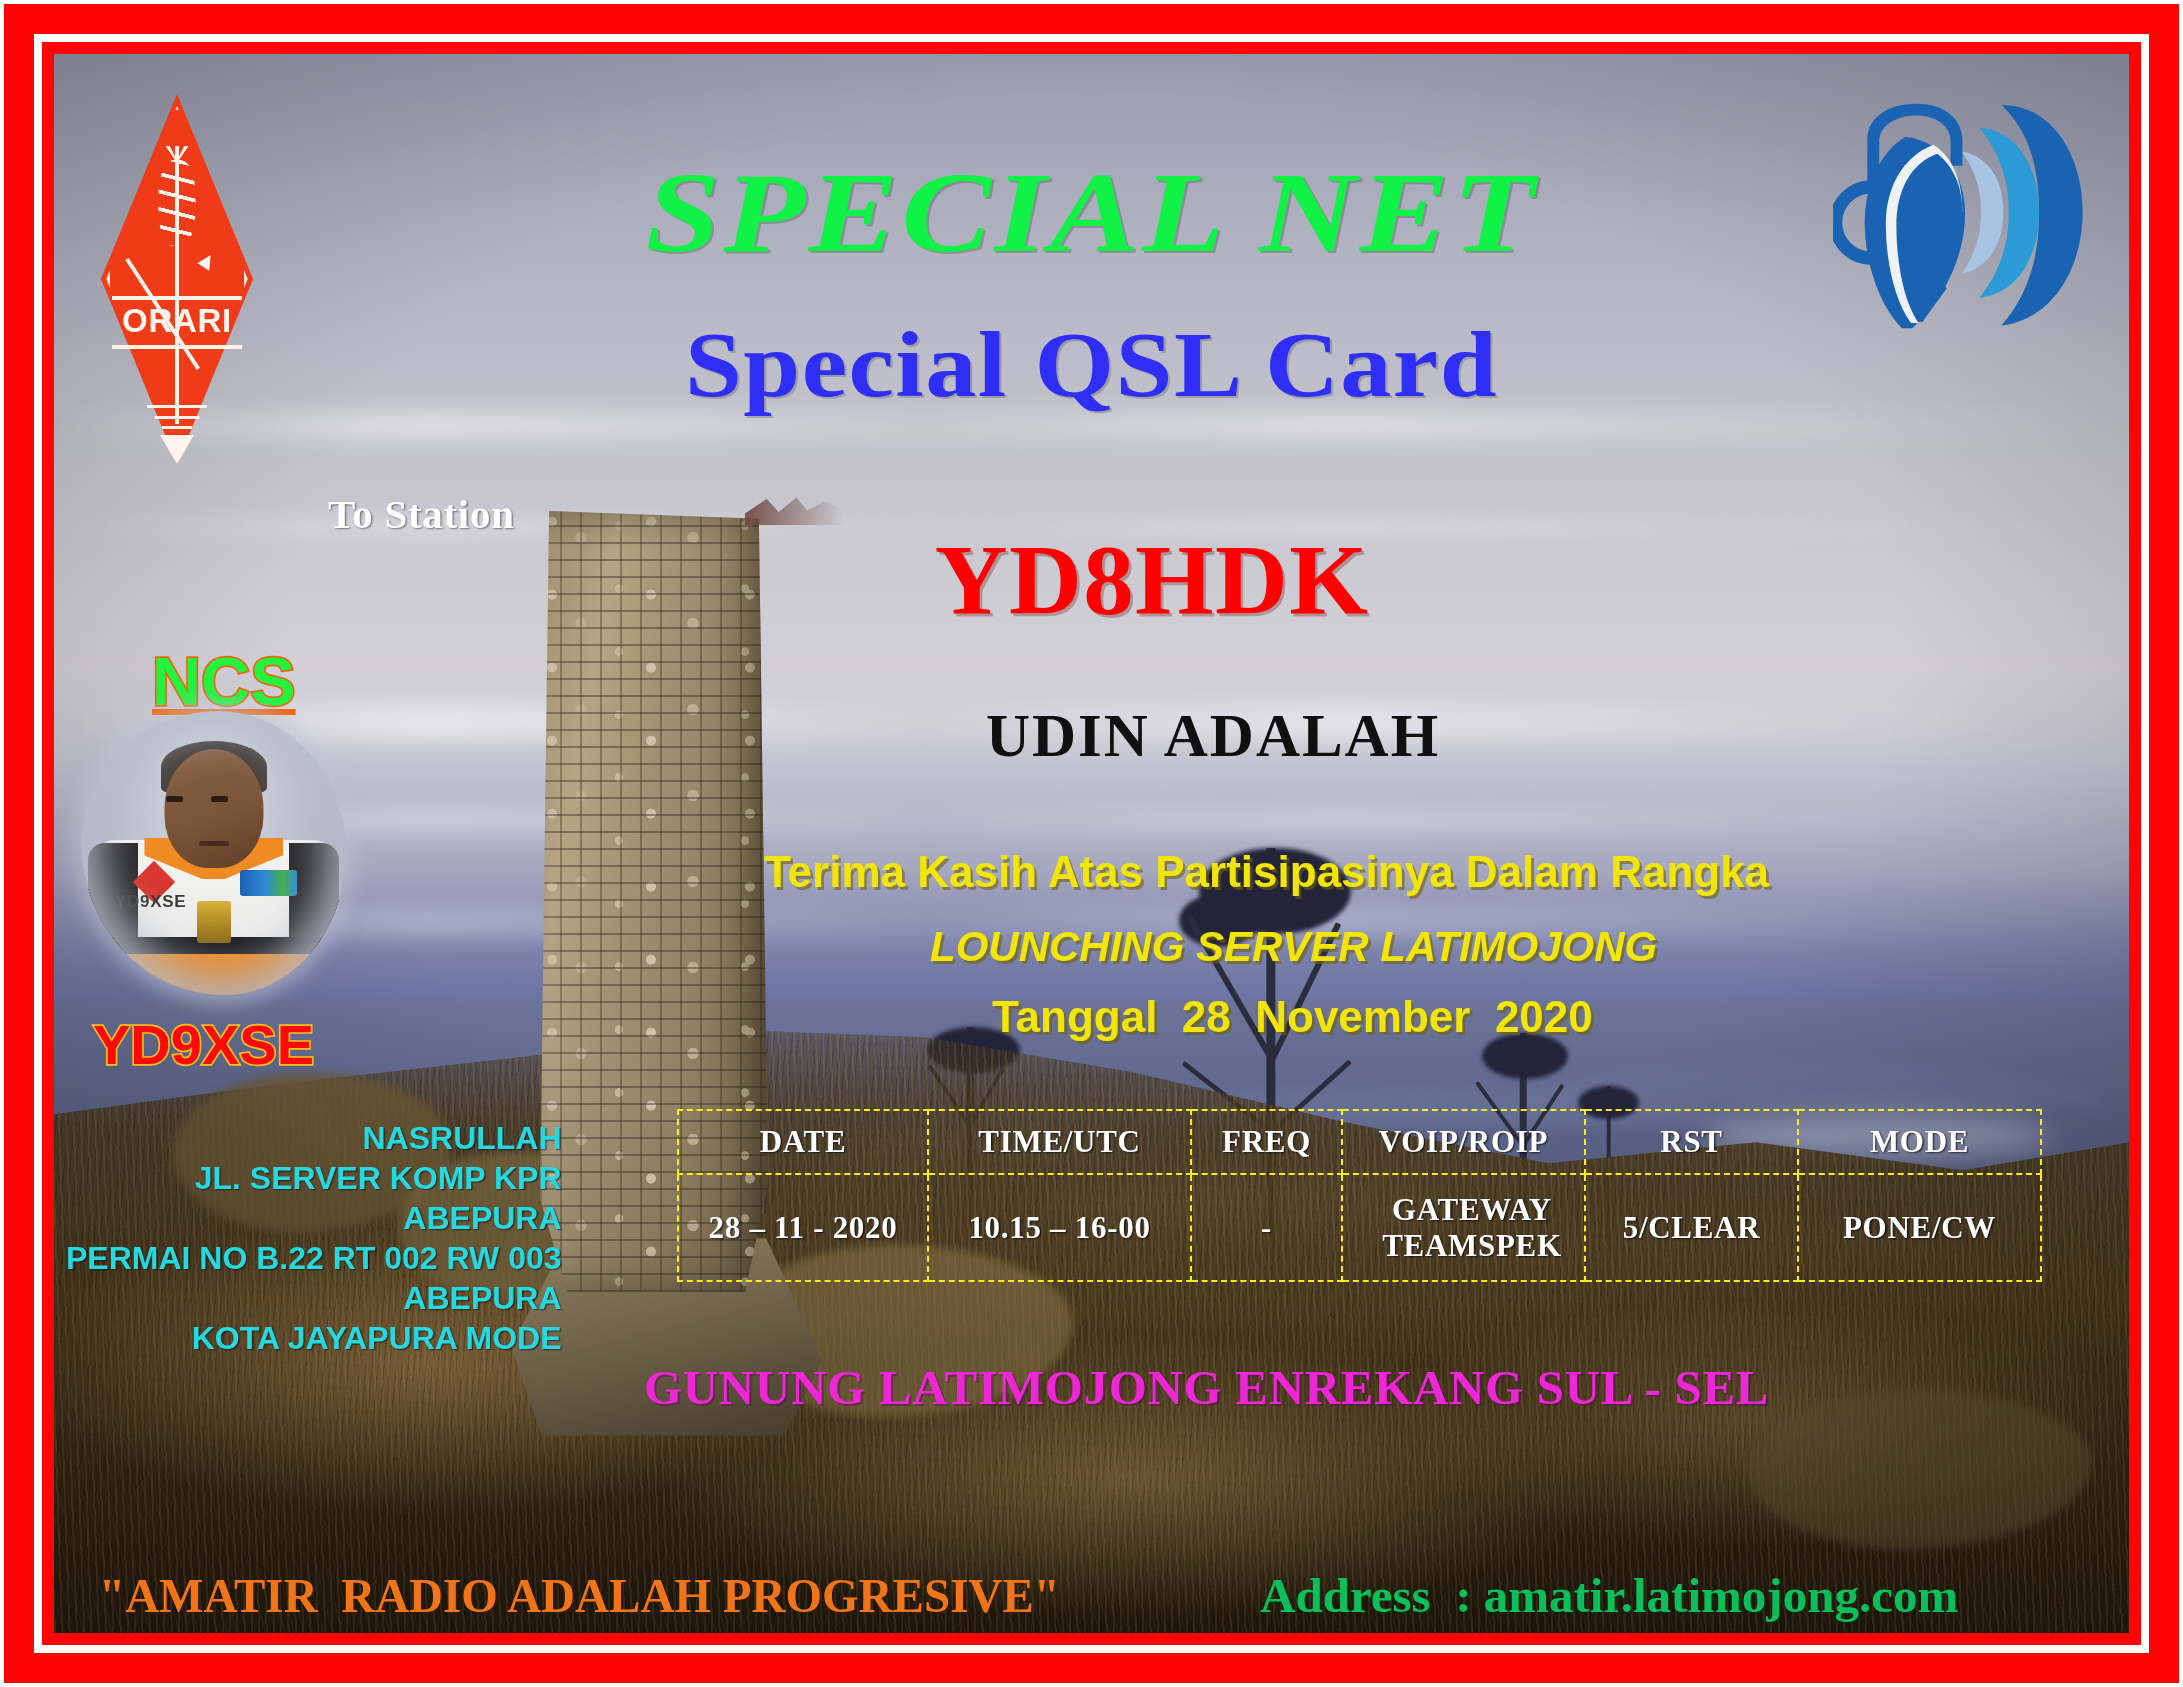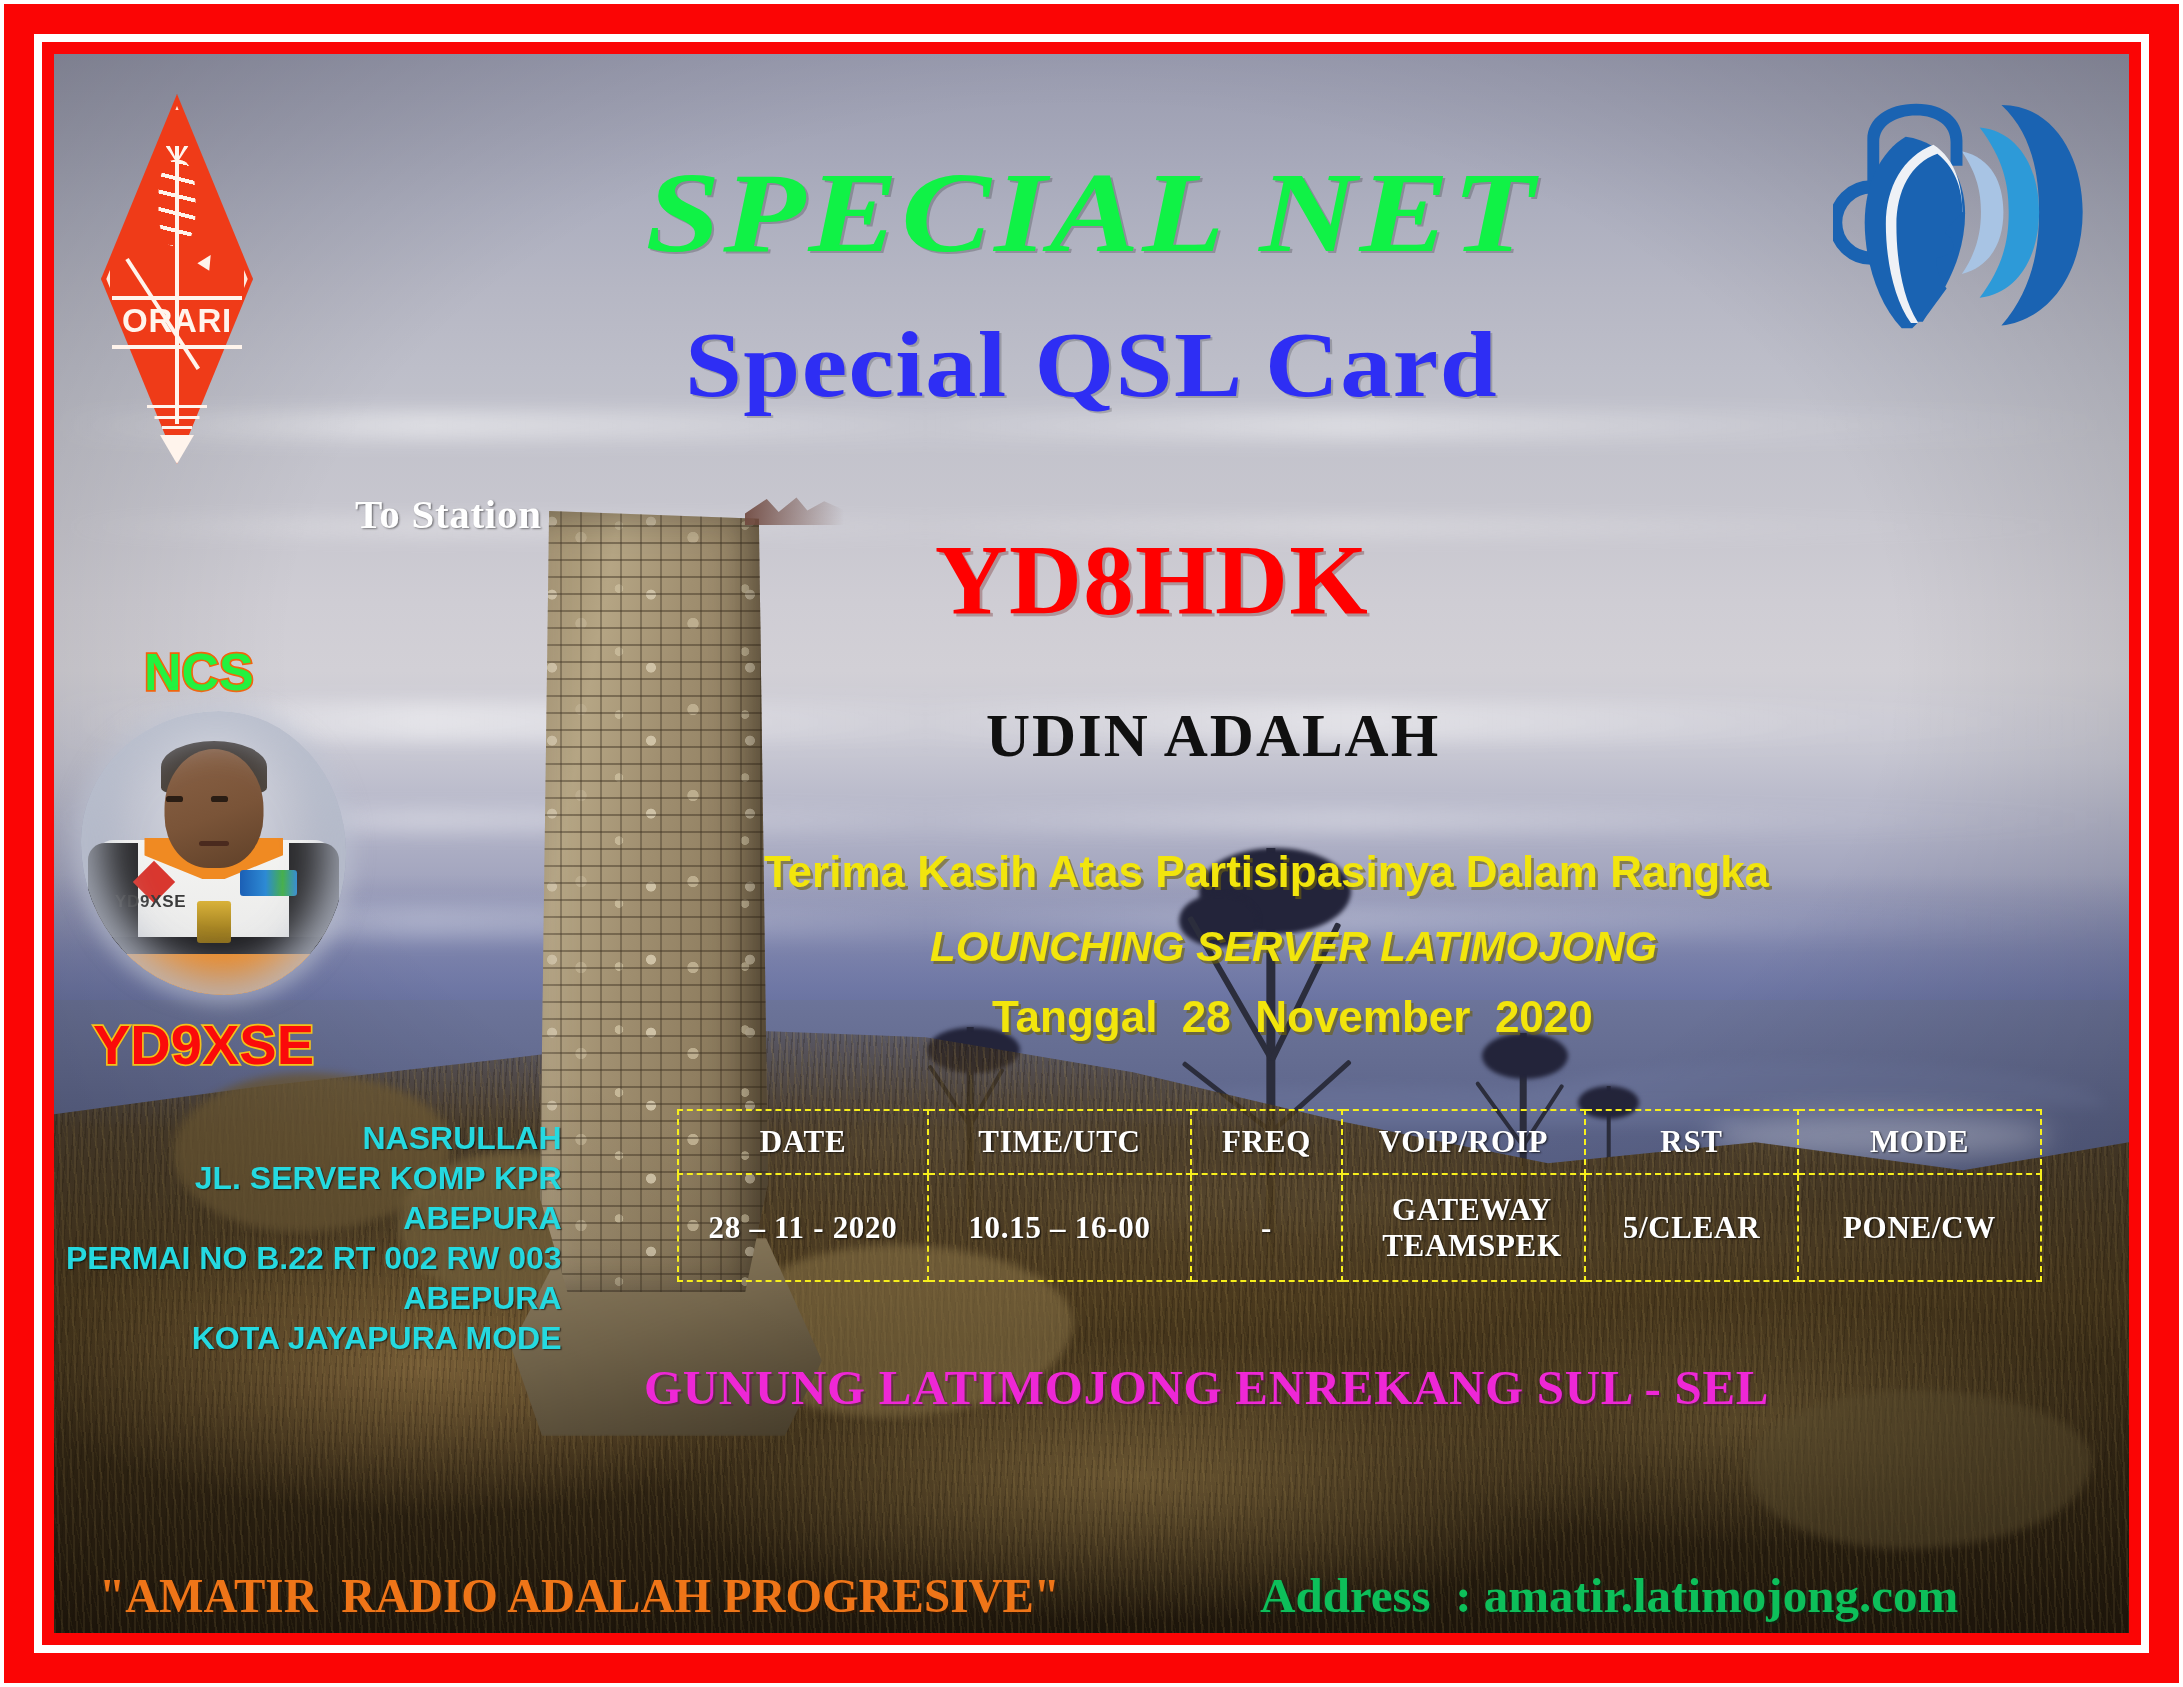--- a/index.html
+++ b/index.html
@@ -242,30 +242,31 @@
   }
   #title-qsl {
     left: 0; right: 0; top: 311px; text-align: center;
     font-family: "Liberation Serif", serif;
     font-weight: 700; font-size: 93px; letter-spacing: 1.3px;
     color: #2e2ef4;
     text-shadow: 2px 2px 0 rgba(20,20,20,.2);
     transform: scaleX(1.1);
   }
   #to-station {
-    left: 355px; top: 490px;
+    left: 328px; top: 490px;
     font-weight: 700; font-size: 41px; color: #ffffff; letter-spacing: 0.7px;
     text-shadow: 1.3px 1.3px 2px rgba(0,0,0,.45);
   }
   #ncs {
-    left: 144px; top: 642px;
+    left: 152px; top: 642px;
     font-family: "Liberation Sans", sans-serif;
-    font-weight: 700; font-size: 52px; color: #23f23f;
+    font-weight: 700; font-size: 68px; color: #23f23f;
     -webkit-text-stroke: 3.3px #f2640c;
     paint-order: stroke fill;
+    text-decoration: underline;
   }
   #callsign {
     left: 939px; top: 523px;
     font-family: "Liberation Serif", serif;
     font-weight: 700; font-size: 99px; color: #ff0000;
     letter-spacing: 1.3px;
     text-shadow: 2.6px 2.6px 0 rgba(90,0,0,.28);
     transform: scaleX(1.02);
   }
   #opname {

